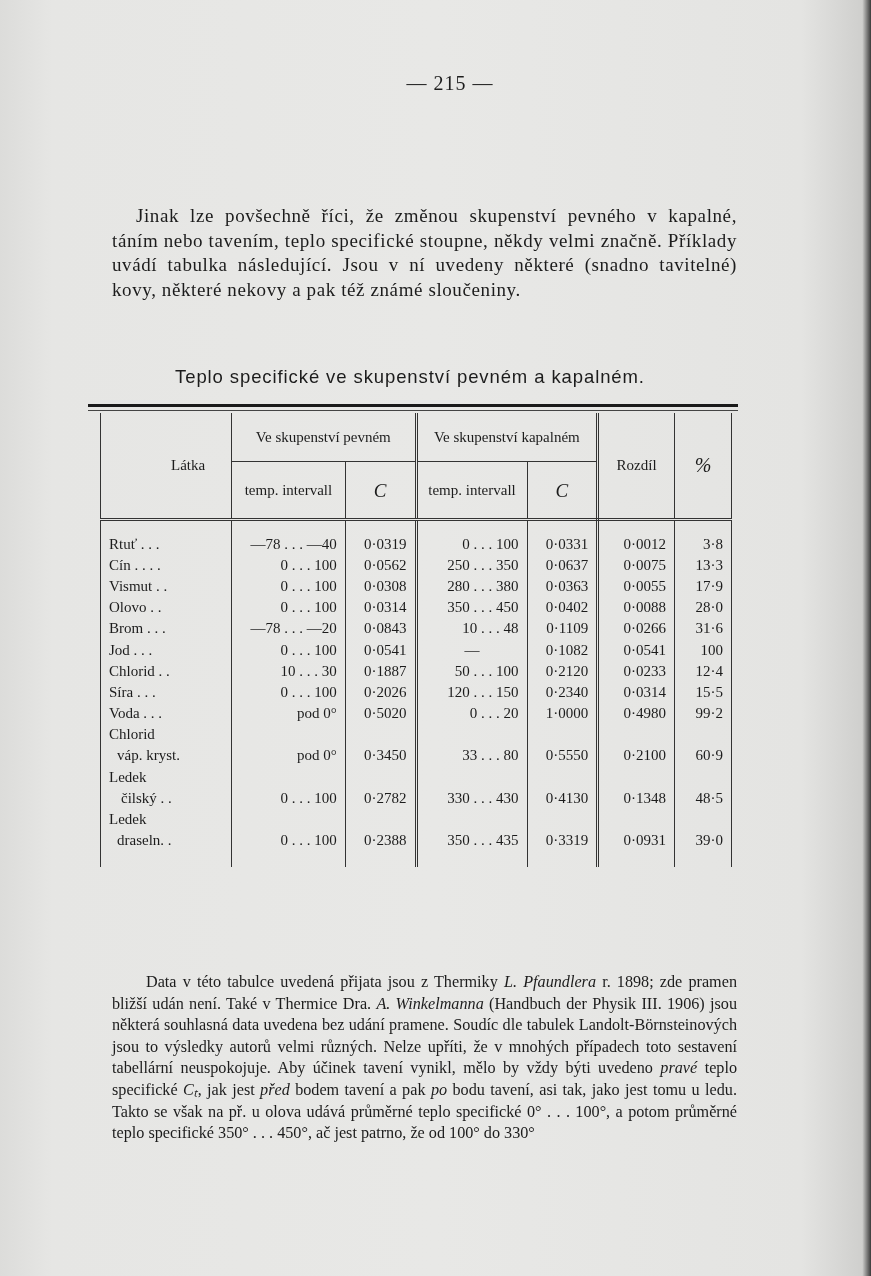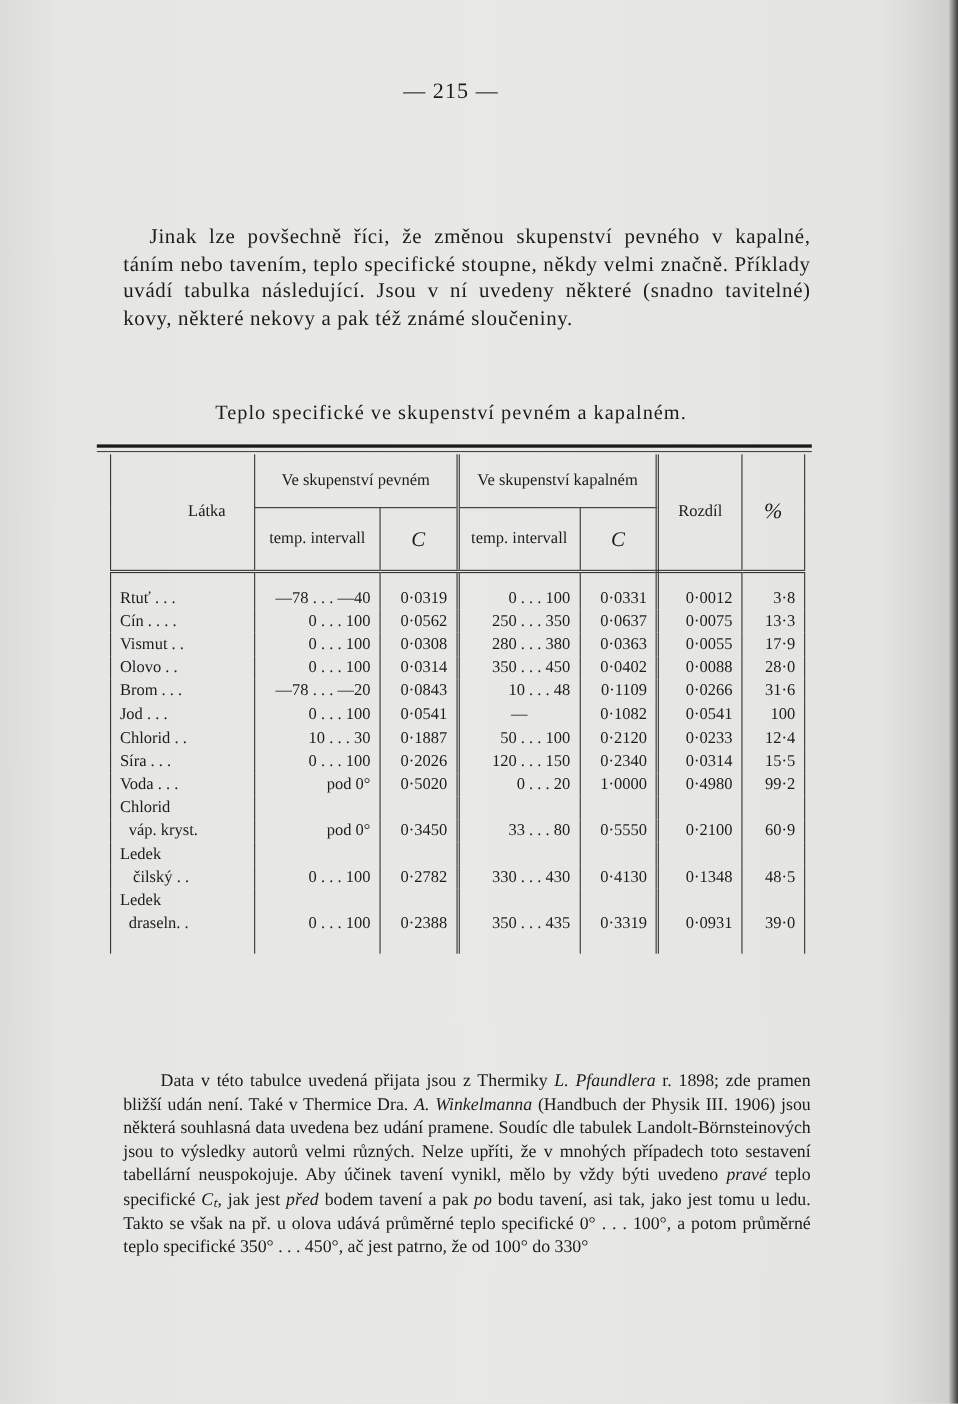--- a/index.html
+++ b/index.html
@@ -9,31 +9,31 @@
     font-family: "DejaVu Serif", "Liberation Serif", serif;
     color: #1c1c1c;
     position: relative;
   }
   .page {
     position: absolute; left: 0; top: 0; width: 871px; height: 1276px;
     background: linear-gradient(90deg, #dcdcda 0%, #e6e6e4 6%, #e8e8e6 50%, #e4e4e2 92%, #cfcfcd 99%, #3a3a3a 100%);
   }
   .folio {
     position: absolute; top: 72px; left: 0; width: 820px; text-align: center;
-    font-family: "Liberation Serif", serif; font-size: 20px; letter-spacing: 1px;
+    font-family: "Liberation Serif", serif; font-size: 20px; letter-spacing: 1px; padding-left: 40px;
   }
   .para {
     position: absolute; left: 112px; width: 625px;
     font-family: "Liberation Serif", serif; text-align: justify;
   }
   .p1 { top: 126px; font-size: 16.6px; line-height: 22px; }
   .p2 { top: 204px; font-size: 19px; line-height: 24.5px; letter-spacing: 0.6px; text-indent: 24px; }
   .table-title {
     position: absolute; top: 366px; left: 0; width: 820px; text-align: center;
-    font-family: Liberation Serif, serif; font-size: 18.5px; letter-spacing: 0.9px;
+    font-family: Liberation Sans, sans-serif; font-size: 18.5px; letter-spacing: 0.9px;
   }
   .rule-top { position: absolute; left: 88px; width: 650px; top: 404px; height: 3px; background: #1a1a1a; }
   .rule-top2 { position: absolute; left: 88px; width: 650px; top: 410px; height: 1px; background: #444; }
   table.data {
     position: absolute; top: 413px; left: 100px; width: 632px;
     border-collapse: collapse;
     font-family: "Liberation Serif", serif; font-size: 14.5px;
   }
   table.data th {
     font-weight: normal; font-size: 15px; text-align: center; line-height: 17px;

